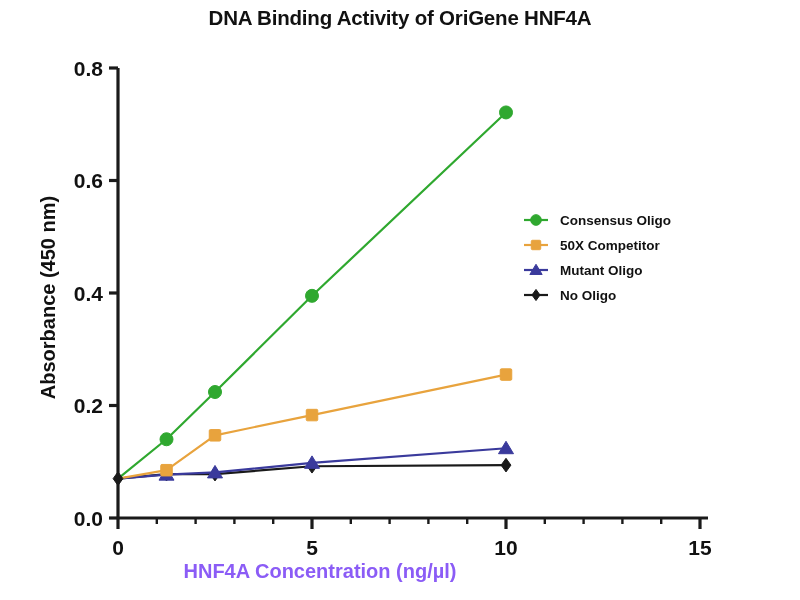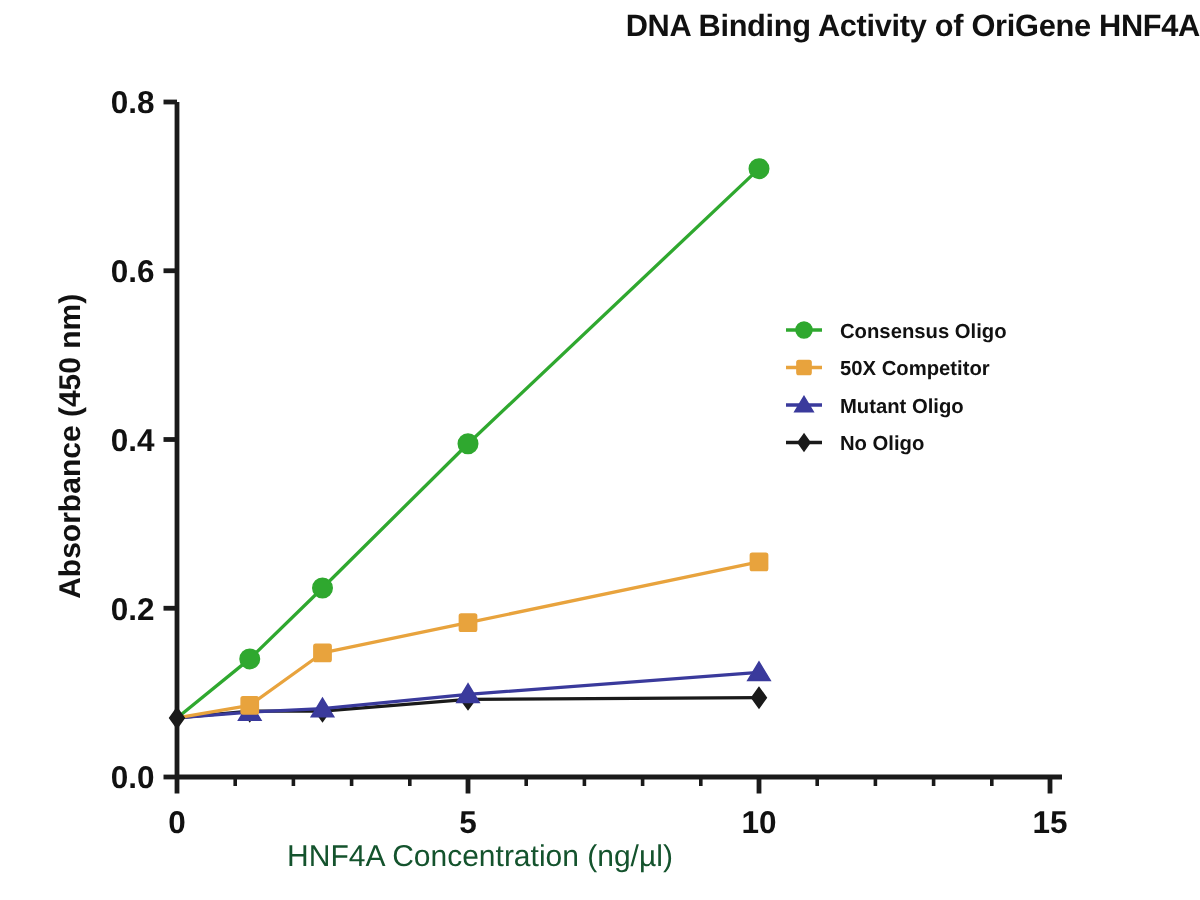--- a/index.html
+++ b/index.html
@@ -26,30 +26,30 @@
     left: 0;
     top: 4px;
     width: 800px;
     text-align: center;
     font-size: 20.5px;
     font-weight: bold;
     line-height: 28px;
     letter-spacing: -0.2px;
     color: #111111;
   }
-  .chart-title span { display: block; text-align: right; }
+  .chart-title span { display: block; }
   .axis-label-x {
     position: absolute;
     left: 0;
     top: 560px;
     width: 640px;
     text-align: center;
     font-size: 20px;
-    font-weight: normal;
-    color: #14532d;
+    font-weight: bold;
+    color: #8b5cf6;
   }
   .axis-label-y {
     position: absolute;
     left: -132px;
     top: 286px;
     width: 360px;
     text-align: center;
     font-size: 20px;
     font-weight: bold;
     color: #111111;

